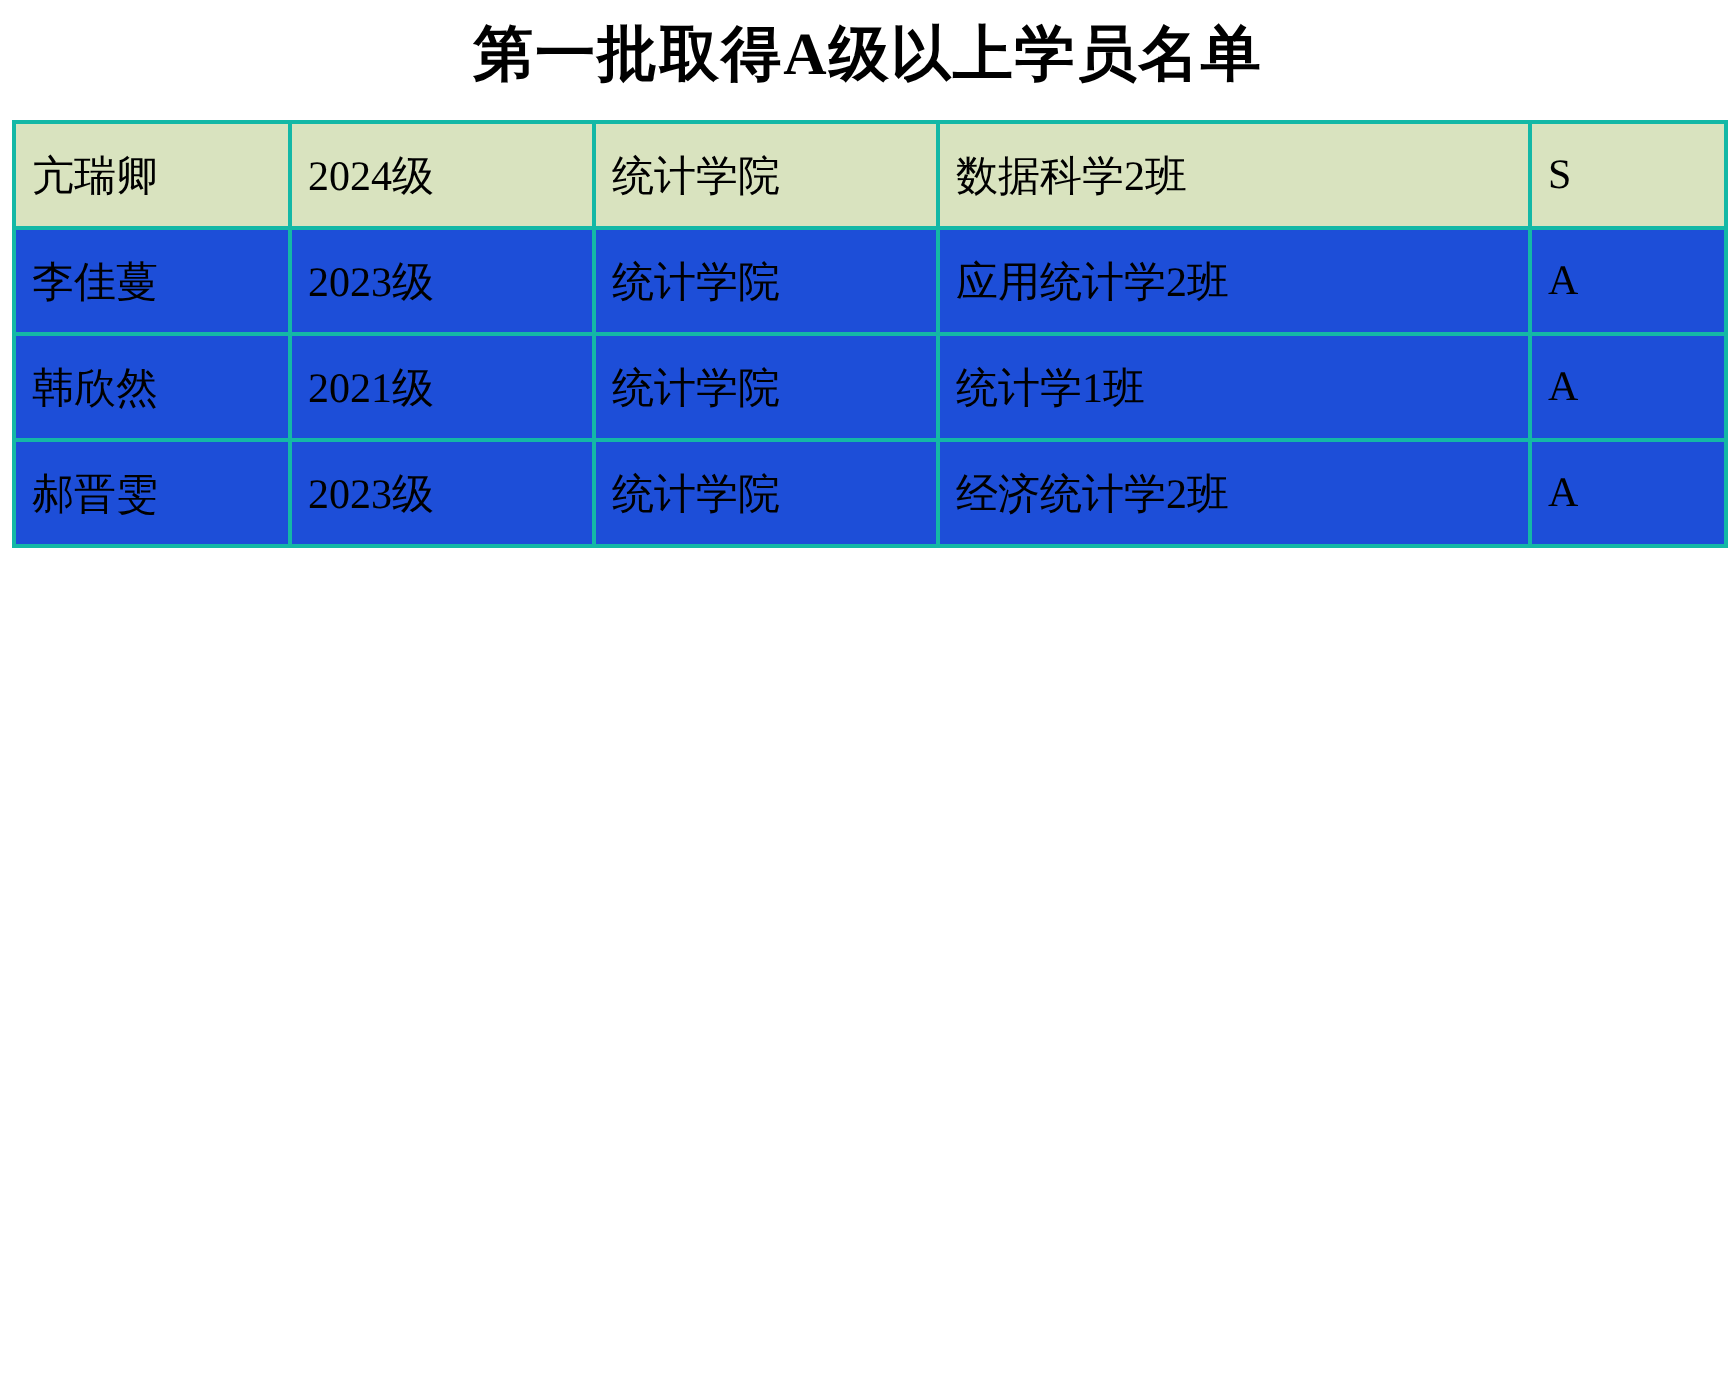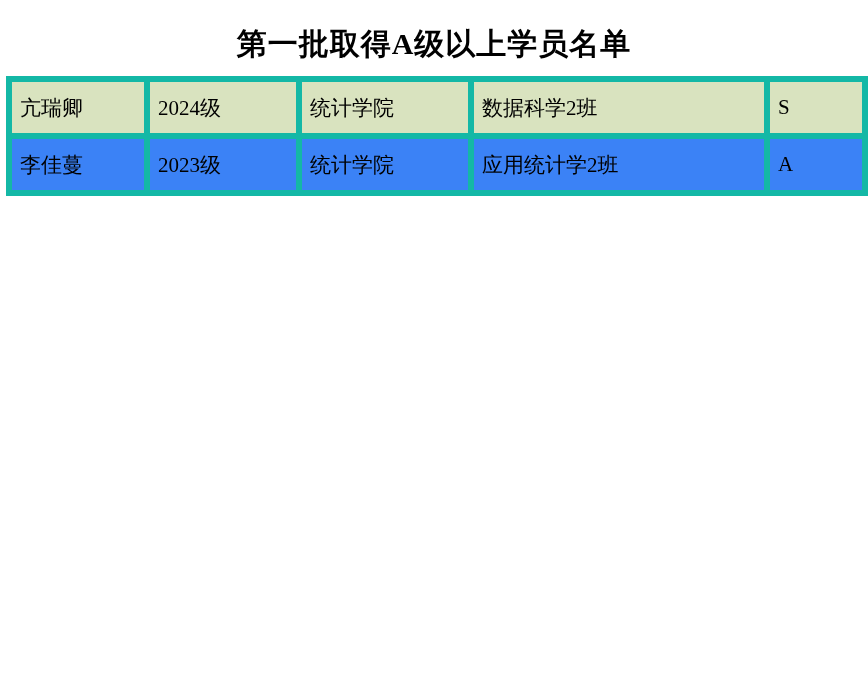--- a/index.html
+++ b/index.html
@@ -20,50 +20,50 @@
     position: relative;
     background: #ffffff;
     box-sizing: border-box;
   }
   .title {
     text-align: center;
     font-family: "Liberation Serif", serif;
     font-weight: bold;
     font-size: 30px;
     letter-spacing: 1px;
-    padding-top: 26px;
+    padding-top: 10px;
     padding-bottom: 14px;
     line-height: 1.2;
   }
   table.roster {
     border-collapse: collapse;
     width: 856px;
     margin-left: 6px;
     table-layout: fixed;
   }
   table.roster td {
-    border: 6px solid #14b8a6;
+    border: 2px solid #14b8a6;
     font-size: 21px;
     font-family: "Liberation Serif", serif;
     height: 51px;
     padding: 0 8px;
     vertical-align: middle;
     white-space: nowrap;
     overflow: hidden;
   }
   .col-name  { width: 138px; }
   .col-year  { width: 152px; }
   .col-school{ width: 172px; }
   .col-class { width: 296px; }
   .col-grade { width: 98px; }
   tr.hl td {
     background: #d9e3bf;
   }
   tr.plain td {
-    background: #3b82f6;
+    background: #1d4ed8;
   }
 </style>
 </head>
 <body>
 
 <div class="page">
 
   <div class="title">第一批取得A级以上学员名单</div>
 
   <table class="roster">
@@ -82,16 +82,30 @@
           <td>数据科学2班</td>
           <td>S</td>
         </tr>
         <tr class="plain">
           <td>李佳蔓</td>
           <td>2023级</td>
           <td>统计学院</td>
           <td>应用统计学2班</td>
           <td>A</td>
         </tr>
+        <tr class="plain">
+          <td>韩欣然</td>
+          <td>2021级</td>
+          <td>统计学院</td>
+          <td>统计学1班</td>
+          <td>A</td>
+        </tr>
+        <tr class="plain">
+          <td>郝晋雯</td>
+          <td>2023级</td>
+          <td>统计学院</td>
+          <td>经济统计学2班</td>
+          <td>A</td>
+        </tr>
       </tbody>
   </table>
 
 </div>
 
 </body></html>

